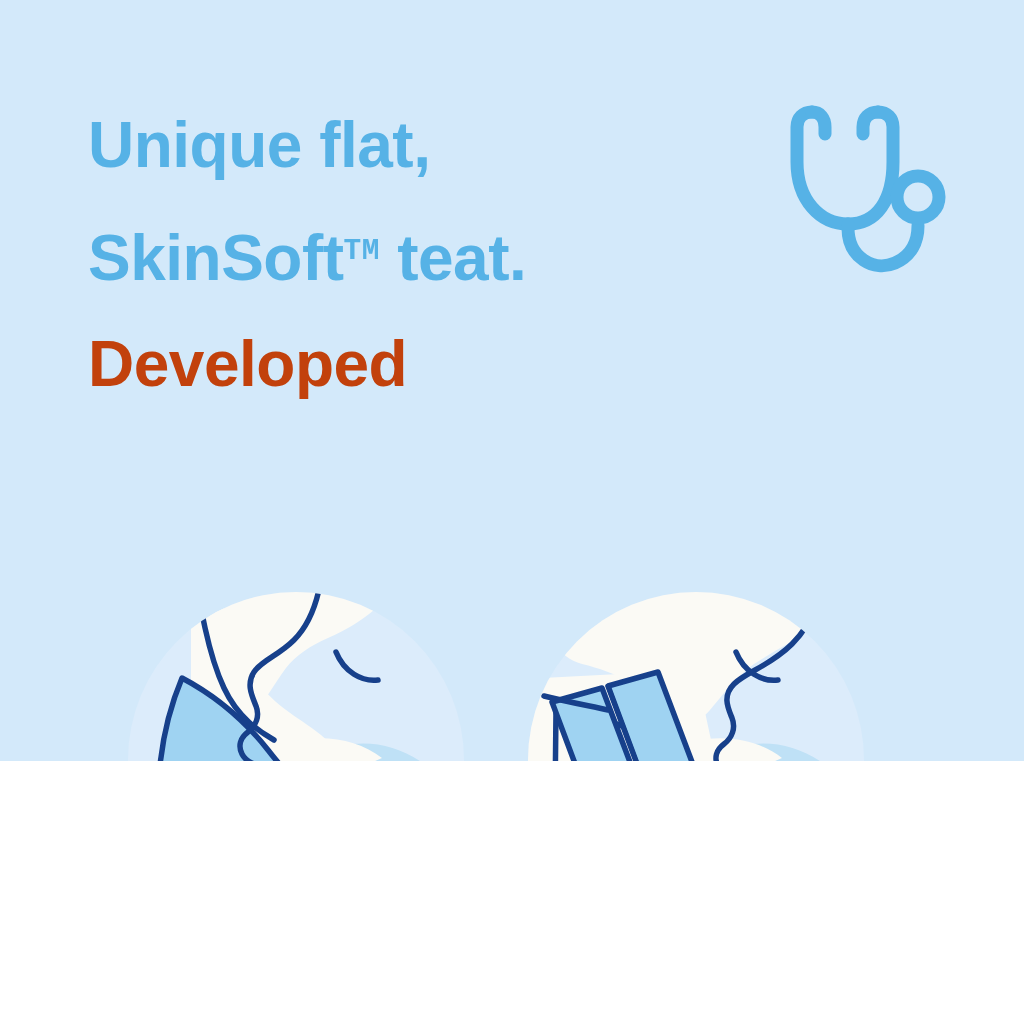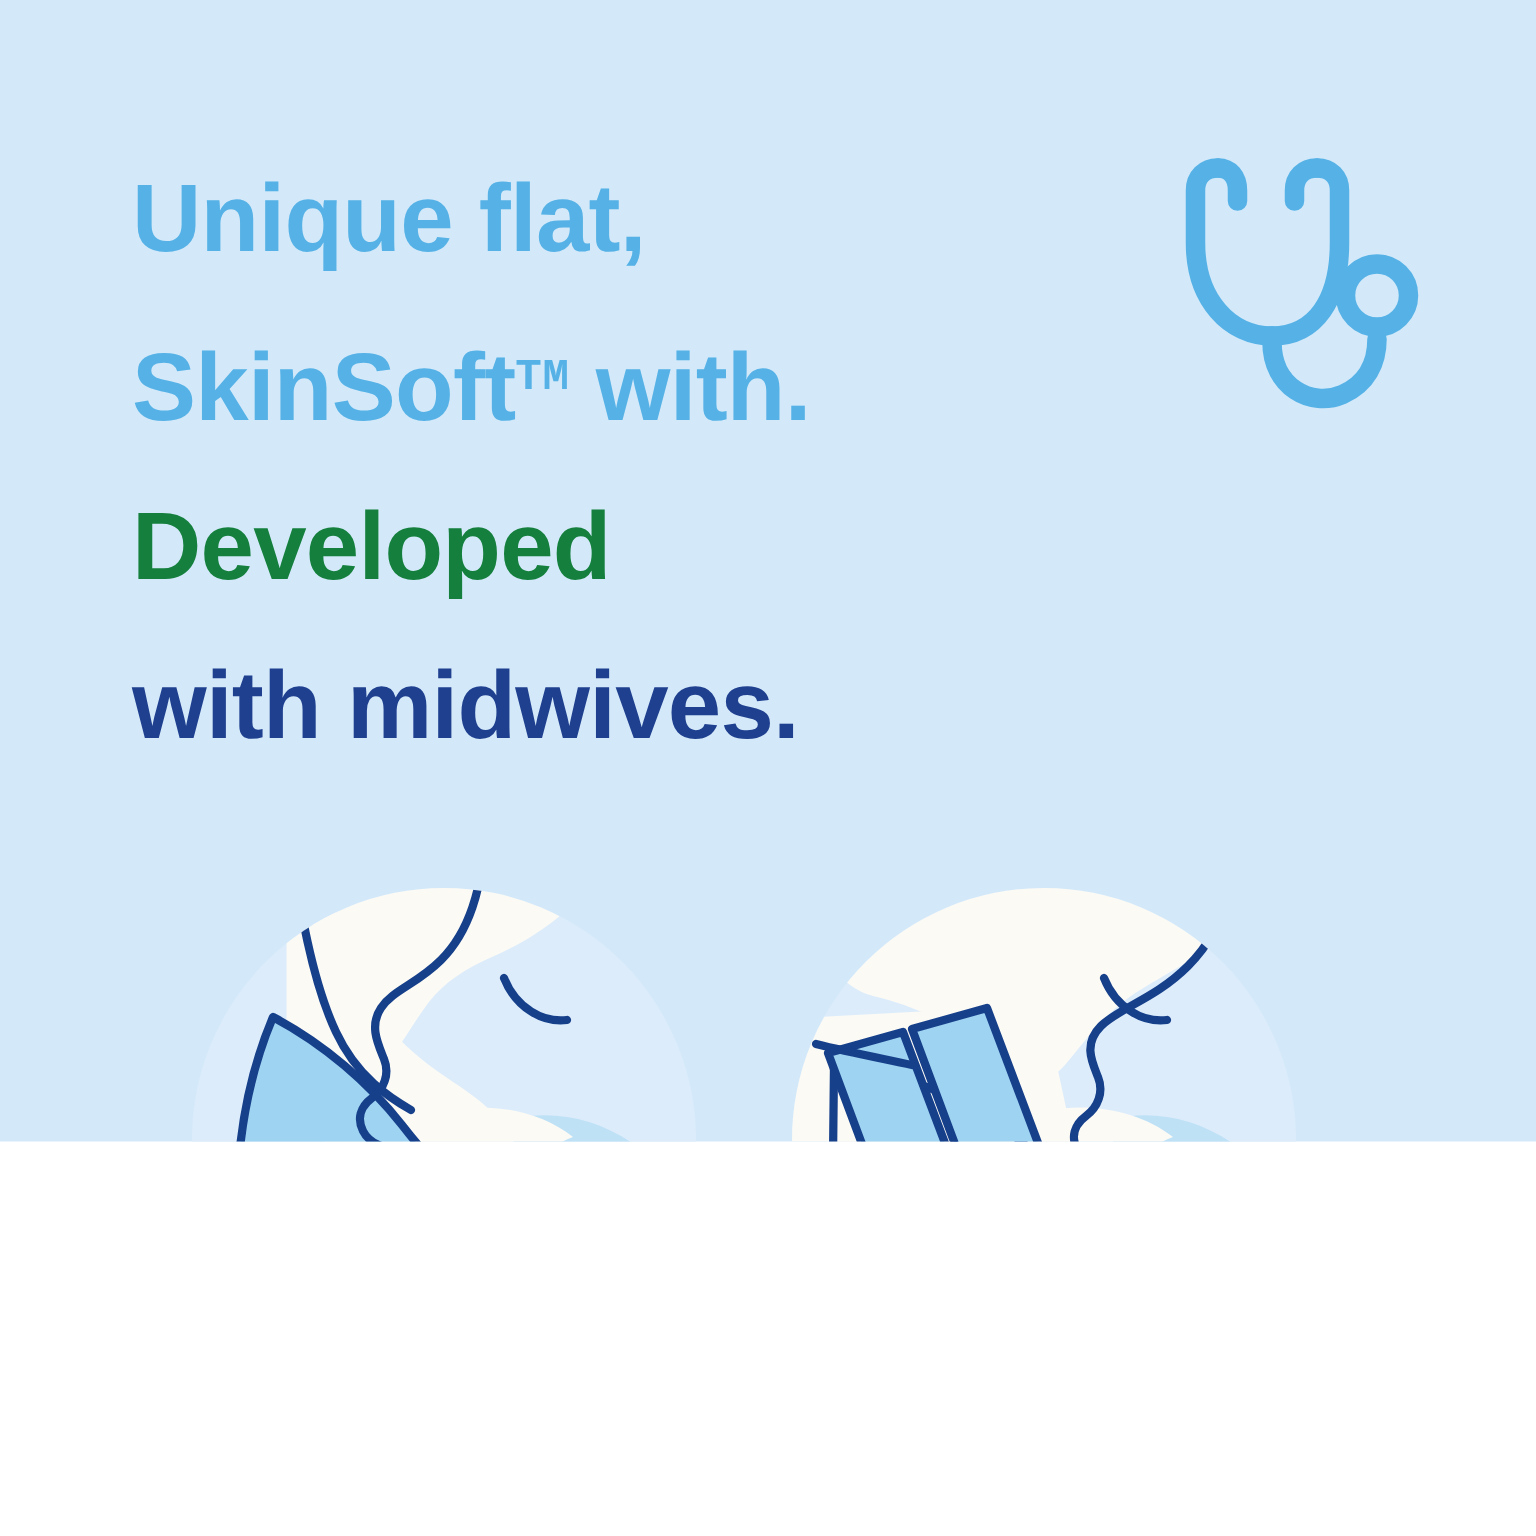--- a/index.html
+++ b/index.html
@@ -71,23 +71,22 @@
   #illo-left  { left: 96px; }
   #illo-right { left: 496px; }
 </style>
 </head>
 <body>
 
 <div id="stage" style="background: rgb(211, 233, 250);">
 
   <div id="headline">
     <div class="hl-line hl-light" style="color: rgb(86, 178, 230);">Unique flat,</div>
-    <div class="hl-line hl-light" style="color: rgb(86, 178, 230);"><span>SkinSoft</span><span class="tm">TM</span><span> with.</span></div>
-    <div class="hl-line hl-dark" style="color: #15803d;">Developed</div>
-    <div class="hl-line hl-dark" style="color: rgb(31, 63, 143);">with midwives.</div>
+    <div class="hl-line hl-light" style="color: rgb(86, 178, 230);"><span>SkinSoft</span><span class="tm">TM</span><span> teat.</span></div>
+    <div class="hl-line hl-dark" style="color: #c2410c;">Developed</div>
   </div>
 
   <div id="stethoscope">
     <svg viewBox="0 0 170 190" width="170" height="190" aria-hidden="true">
       <g fill="none" stroke="#56b2e6" stroke-width="13" stroke-linecap="round" stroke-linejoin="round">
 
         <path d="M30 16 C 21 16 15 22 15 31 L 15 66 C 15 104 38 128 66 128"></path>
 
         <path d="M30 16 C 38 16 43 22 43 31 L 43 38"></path>
 

